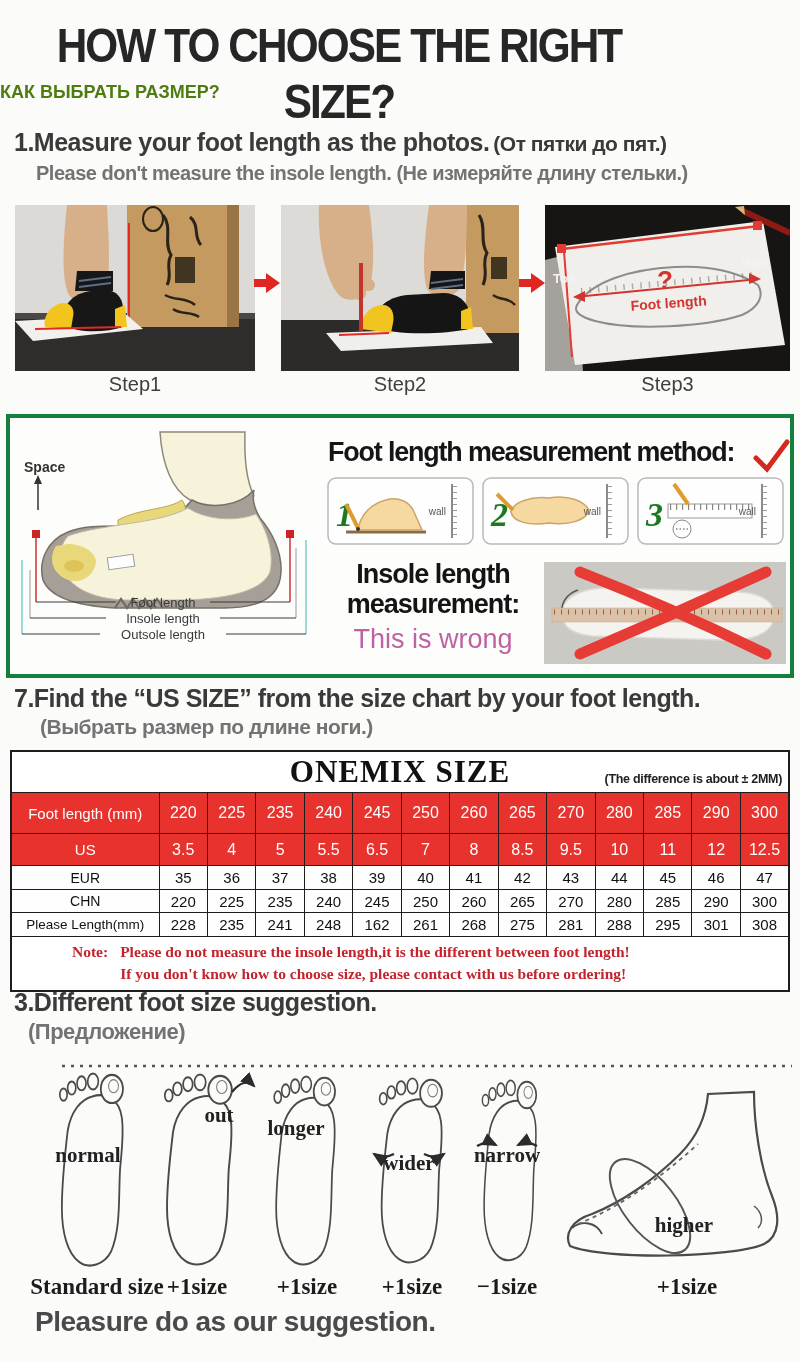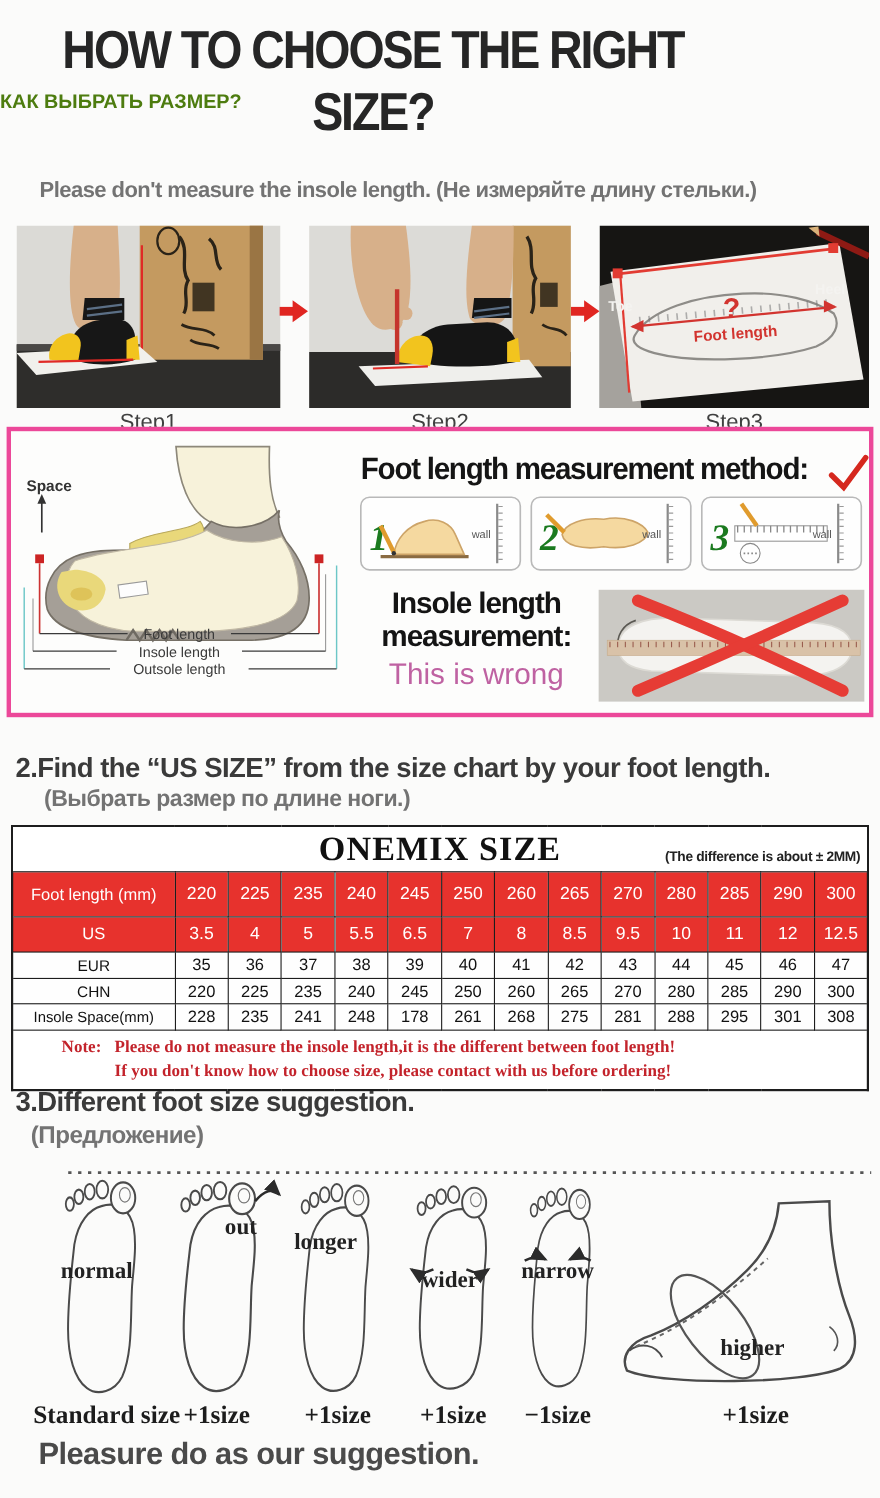--- a/index.html
+++ b/index.html
@@ -23,21 +23,21 @@
   .s3-head{top:988px;left:14px;}
   .s3-sub{top:1019px;left:28px;font-size:22px;}
   .footer-line{top:1306px;left:35px;font-size:28px;font-weight:bold;color:#4a4a4a;letter-spacing:-0.5px;}
 
   
   .photo{top:205px;height:166px;}
   .step-label{top:373px;text-align:center;font-size:20px;color:#3f3f3f;}
   .step-arrow{top:272px;}
 
   
-  .method-box{top:388px;left:6px;width:780px;height:256px;border:4px solid #ec4899;background:#fdfdfc;}
+  .method-box{top:414px;left:6px;width:780px;height:256px;border:4px solid #15803d;background:#fdfdfc;}
   .m-heading{left:318px;top:18px;width:430px;font-weight:bold;font-size:28px;letter-spacing:-1.2px;
              color:#151515;transform:scaleX(.96);transform-origin:left;}
   .m-check{left:742px;top:20px;}
   .panel-row{left:316px;top:58px;display:flex;gap:6px;}
   .insole-head{left:318px;top:142px;width:210px;text-align:center;font-weight:bold;font-size:27px;
                letter-spacing:-1px;color:#141414;line-height:1.1;}
   .wrong-text{margin-top:6px;font-size:27px;font-weight:normal;letter-spacing:0;color:#bf62a2;}
   .insole-photo{left:534px;top:144px;}
 
   
@@ -51,40 +51,44 @@
   tr.t-red td{background:#e7322d;color:#fff;font-weight:normal;font-size:16px;}
   tr.t-red td.lab{font-size:15px;}
   tr.r0 td{height:40px;}
   tr.r1 td{height:31px;}
   tr.t-white td{background:#fefefe;color:#111;font-size:15px;}
   tr.t-white td.lab{font-size:14px;}
   tr.r2 td{height:23px;}
   tr.r3 td{height:22px;}
   tr.r4 td{height:23px;}
   tr.r4 td.lab{font-size:13.5px;}
-  tr.t-note td{height:46px;}
+  tr.t-note td{height:46px;padding-left:16px;}
   .note-wrap{display:flex;align-items:flex-start;padding:4px 8px 4px 44px;text-align:left;
              font-family:"Liberation Serif",serif;font-weight:bold;color:#c3232b;font-size:15.5px;line-height:1.45;}
   .note-label{margin-right:12px;}
   .note-lines{display:flex;flex-direction:column;}
 
   
   text{font-family:"Liberation Sans",sans-serif;}
   .serif-t{font-family:"Liberation Serif",serif;}
 </style>
 </head>
 <body>
 
 <div class="page">
 
   <div class="abs title">
     <span>HOW TO CHOOSE THE RIGHT SIZE?</span>
   </div>
   <div class="abs subtitle">КАК ВЫБРАТЬ РАЗМЕР?</div>
 
+  <div class="abs sec-head s1-head">
+    <span class="en">1.Measure your foot length as the photos.</span>
+    <span class="ru">(От пятки до пят.)</span>
+  </div>
   <div class="abs sec-sub s1-sub">
     <span>Please don't measure the insole length.</span>
     <span>(Не измеряйте длину стельки.)</span>
   </div>
 
   <svg class="abs photo" style="left:15px;width:240px;" viewBox="0 0 240 166">
     <rect x="0" y="0" width="240" height="166" fill="#dbdad6"></rect>
     <rect x="0" y="108" width="240" height="58" fill="#2e2d2b"></rect>
     <rect x="0" y="108" width="240" height="6" fill="#4a4846"></rect>
 
@@ -266,21 +270,21 @@
       <path d="M18,52 C18,34 40,24 75,26 L195,30 C222,32 232,42 230,56 C228,72 206,80 175,78 L48,74 C28,72 18,64 18,52 Z" fill="#f4f3f0" stroke="#dcdad4" stroke-width="1.5"></path>
       <path d="M34,28 C22,32 16,42 18,54" stroke="#5a5852" stroke-width="1.5" fill="none"></path>
       <rect x="8" y="46" width="230" height="14" fill="#d9c2a8" stroke="#c4a888" stroke-width="0.5"></rect>
       <line x1="10" y1="50" x2="236" y2="50" stroke="#8a4438" stroke-width="5" stroke-dasharray="1 6" opacity="0.8"></line>
       <path d="M36,10 Q128,46 222,92" stroke="#e63c35" stroke-width="11" fill="none" stroke-linecap="round"></path>
       <path d="M222,10 Q130,52 36,92" stroke="#e63c35" stroke-width="11" fill="none" stroke-linecap="round"></path>
     </svg>
   </div>
 
   <div class="abs sec-head s2-head">
-    <span class="en">2.Find the “US SIZE” from the size chart by your foot length.</span>
+    <span class="en">7.Find the “US SIZE” from the size chart by your foot length.</span>
   </div>
   <div class="abs sec-sub s2-sub">(Выбрать размер по длине ноги.)</div>
 
   <table class="size-table">
     <colgroup>
         <col class="c-label">
         <col>
         <col>
         <col>
         <col>
@@ -359,26 +363,26 @@
       <td>250</td>
       <td>260</td>
       <td>265</td>
       <td>270</td>
       <td>280</td>
       <td>285</td>
       <td>290</td>
       <td>300</td>
     </tr>
     <tr class="t-white r4">
-      <td class="lab">Insole Space(mm)</td>
+      <td class="lab">Please Length(mm)</td>
       <td>228</td>
       <td>235</td>
       <td>241</td>
       <td>248</td>
-      <td>178</td>
+      <td>162</td>
       <td>261</td>
       <td>268</td>
       <td>275</td>
       <td>281</td>
       <td>288</td>
       <td>295</td>
       <td>301</td>
       <td>308</td>
     </tr>
     <tr class="t-note">

